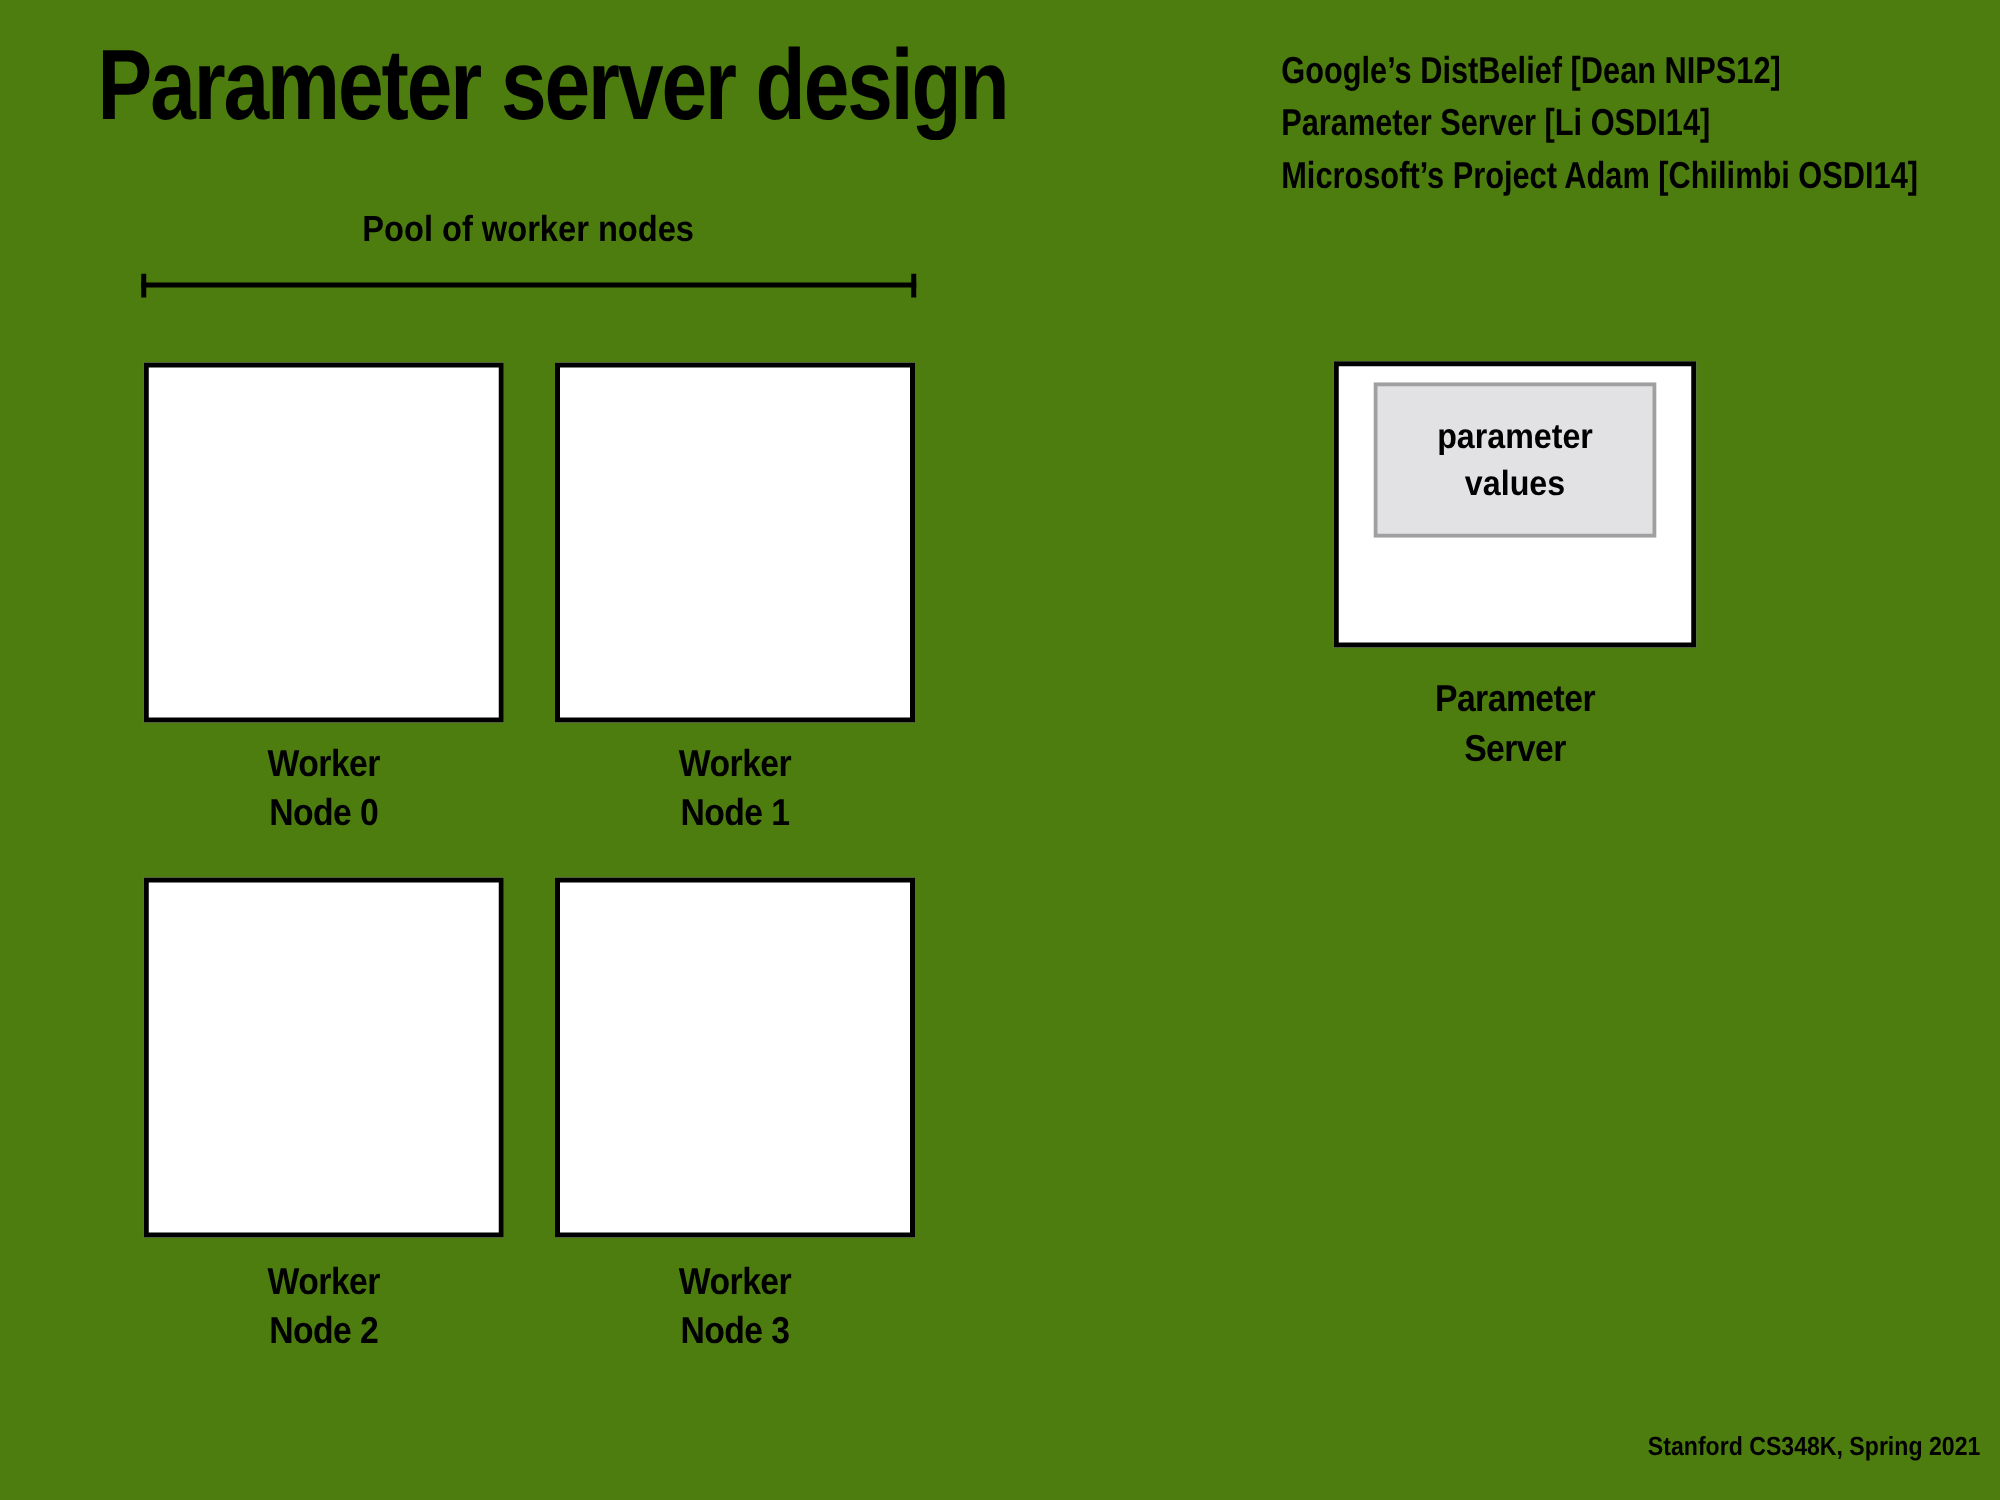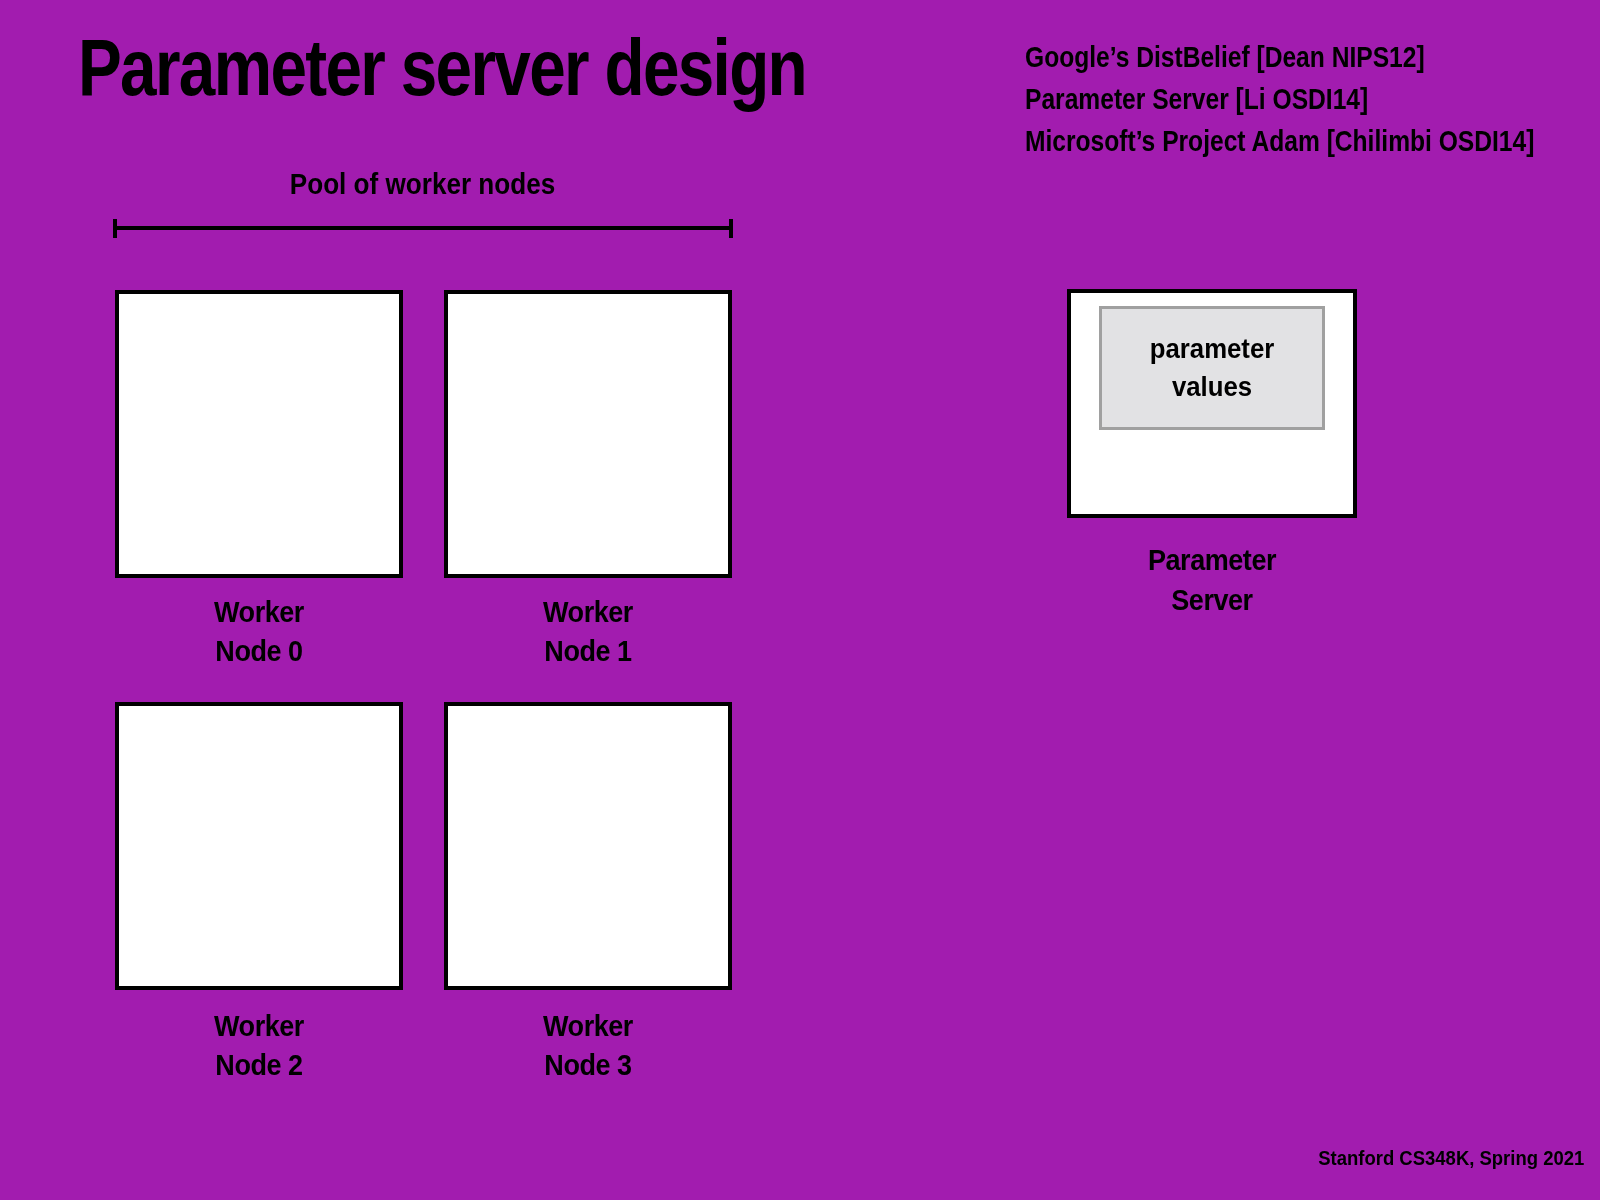--- a/index.html
+++ b/index.html
@@ -10,21 +10,21 @@
     overflow: hidden;
     background: #ffffff;
     font-family: "Liberation Sans", sans-serif;
     color: #000000;
   }
   .slide {
     position: absolute;
     left: 0; top: 0;
     width: 1600px;
     height: 1200px;
-    background: #a21caf;
+    background: #4d7c0f;
   }
   .title {
     position: absolute;
     left: 78px;
     top: 24px;
     font-size: 80px;
     font-weight: bold;
     letter-spacing: -2px;
     line-height: 1.1;
     white-space: nowrap;

